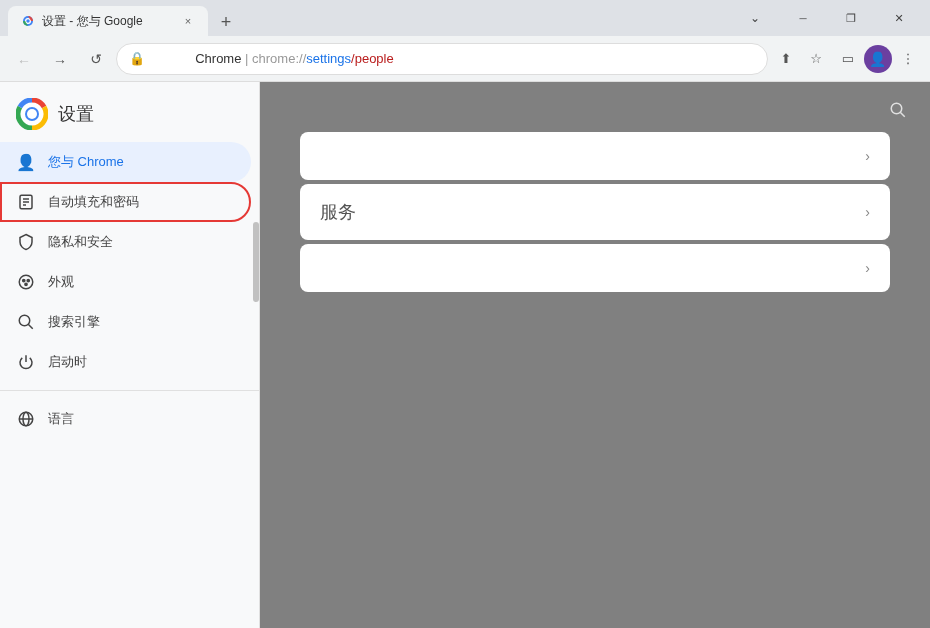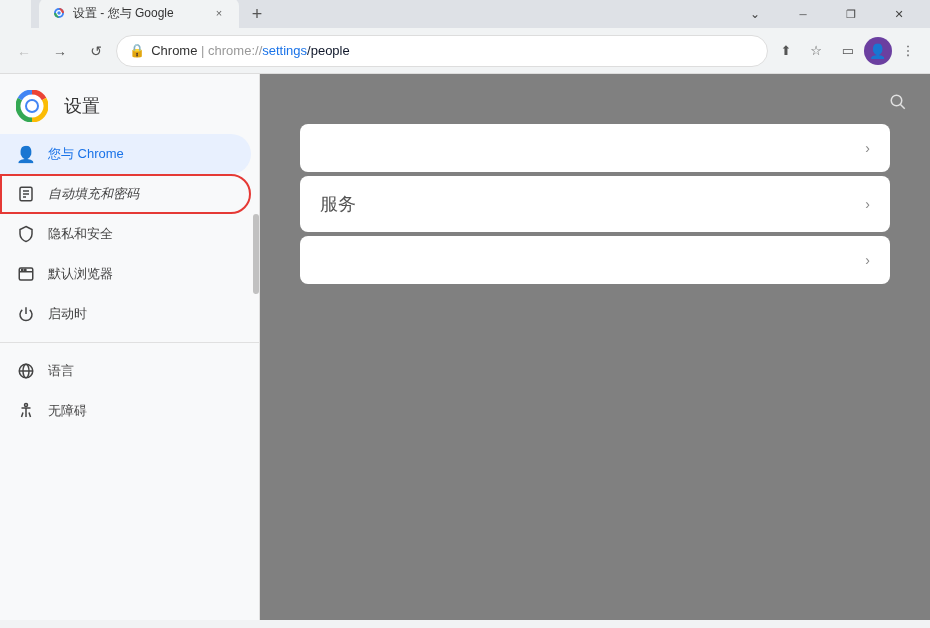--- a/index.html
+++ b/index.html
@@ -9,24 +9,23 @@
       font-family: 'Segoe UI', Arial, sans-serif;
       background: #f1f3f4;
       overflow: hidden;
     }
 
     
     .title-bar {
       display: flex;
       align-items: center;
       background: #dee1e6;
-      height: 28px;
+      height: 36px;
       padding: 0 8px;
       user-select: none;
-      margin-left: 31px;
     }
     .tab-area {
       display: flex;
       align-items: flex-end;
       flex: 1;
       height: 100%;
     }
     .tab-active {
       display: flex;
       align-items: center;
@@ -151,21 +150,21 @@
       overflow-y: auto;
       flex-shrink: 0;
       position: relative;
     }
     .sidebar::-webkit-scrollbar { width: 6px; }
     .sidebar::-webkit-scrollbar-thumb { background: #ccc; border-radius: 3px; }
 
     .settings-header {
       display: flex;
       align-items: center;
-      gap: 16px;
+      gap: 10px;
       padding: 16px 16px 12px 16px;
     }
     .settings-title {
       font-size: 18px;
       font-weight: 400;
       color: #333;
     }
 
     .sidebar-item {
       display: flex;
@@ -327,23 +326,23 @@
   </div>
   <div class="nav-btn" title="前进">
     <span>→</span>
   </div>
   <div class="nav-btn" title="重新加载">
     <span>↺</span>
   </div>
   <div class="address-input-wrap">
     <span class="lock-icon">🔒</span>
     <span class="address-text">
-      <span style="color:#333;">Chrome</span>
+      <span style="color:#333;margin-left:44px;">Chrome</span>
       <span style="color:#999;"> | </span>
-      <span style="color:#999;">chrome://</span><span class="chrome-blue">settings</span><span style="color:#0f172a;">/people</span>
+      <span style="color:#999;">chrome://</span><span class="chrome-blue">settings</span><span style="color:#b91c1c;">/people</span>
     </span>
   </div>
   <div class="address-actions">
     <div class="addr-btn">
       <span>⬆</span>
     </div>
     <div class="addr-btn">
       <span>☆</span>
     </div>
   </div>
@@ -381,21 +380,21 @@
         <circle cx="16" cy="16" r="5" fill="white"></circle>
       </svg>
       <span class="settings-title">设置</span>
     </div>
 
     <div class="sidebar-item active">
       <div class="sidebar-icon icon-person">👤</div>
       <span>您与 Chrome</span>
     </div>
 
-    <div class="sidebar-item highlighted" style="outline: 2px solid #e53935; outline-offset: -2px; font-style: italic;">
+    <div class="sidebar-item highlighted" style="outline: 2px solid #e53935; outline-offset: -2px;">
       <div class="sidebar-icon icon-autofill">
         <svg width="18" height="18" viewBox="0 0 24 24" fill="none" stroke="#444" stroke-width="2">
           <rect x="4" y="3" width="16" height="18" rx="2"></rect>
           <line x1="8" y1="8" x2="16" y2="8"></line>
           <line x1="8" y1="12" x2="16" y2="12"></line>
           <line x1="8" y1="16" x2="12" y2="16"></line>
         </svg>
       </div>
       <span>自动填充和密码</span>
     </div>
@@ -403,33 +402,42 @@
     <div class="sidebar-item">
       <div class="sidebar-icon icon-shield">
         <svg width="18" height="18" viewBox="0 0 24 24" fill="none" stroke="#444" stroke-width="2">
           <path d="M12 2 L20 6 L20 12 C20 17 16 21 12 22 C8 21 4 17 4 12 L4 6 Z"></path>
         </svg>
       </div>
       <span>隐私和安全</span>
     </div>
 
 
-
-
     <div class="sidebar-item">
-      <div class="sidebar-icon icon-browser">
-        <svg width="18" height="18" viewBox="0 0 24 24" fill="none" stroke="#444" stroke-width="2">
-          <rect x="3" y="4" width="18" height="16" rx="2"></rect>
-          <line x1="3" y1="9" x2="21" y2="9"></line>
-          <circle cx="7" cy="6.5" r="1" fill="#444"></circle>
-          <circle cx="11" cy="6.5" r="1" fill="#444"></circle>
-        </svg>
-      </div>
-      <span>默认浏览器</span>
-    </div>
+      <div class="sidebar-icon icon-palette">
+        <svg width="18" height="18" viewBox="0 0 24 24" fill="none" stroke="#444" stroke-width="2">
+          <circle cx="12" cy="12" r="9"></circle>
+          <circle cx="9" cy="10" r="1.5" fill="#444"></circle>
+          <circle cx="15" cy="10" r="1.5" fill="#444"></circle>
+          <circle cx="12" cy="15" r="1.5" fill="#444"></circle>
+        </svg>
+      </div>
+      <span>外观</span>
+    </div>
+
+    <div class="sidebar-item">
+      <div class="sidebar-icon icon-search-nav">
+        <svg width="18" height="18" viewBox="0 0 24 24" fill="none" stroke="#444" stroke-width="2">
+          <circle cx="10" cy="10" r="7"></circle>
+          <line x1="15" y1="15" x2="21" y2="21"></line>
+        </svg>
+      </div>
+      <span>搜索引擎</span>
+    </div>
+
 
     <div class="sidebar-item">
       <div class="sidebar-icon icon-power">
         <svg width="18" height="18" viewBox="0 0 24 24" fill="none" stroke="#444" stroke-width="2">
           <path d="M12 3 L12 12"></path>
           <path d="M7 6.5 A8 8 0 1 0 17 6.5"></path>
         </svg>
       </div>
       <span>启动时</span>
     </div>
@@ -441,30 +449,20 @@
         <svg width="18" height="18" viewBox="0 0 24 24" fill="none" stroke="#444" stroke-width="2">
           <circle cx="12" cy="12" r="9"></circle>
           <ellipse cx="12" cy="12" rx="4" ry="9"></ellipse>
           <line x1="3" y1="12" x2="21" y2="12"></line>
         </svg>
       </div>
       <span>语言</span>
     </div>
 
 
-    <div class="sidebar-item">
-      <div class="sidebar-icon icon-accessible">
-        <svg width="18" height="18" viewBox="0 0 24 24" fill="none" stroke="#444" stroke-width="2">
-          <circle cx="12" cy="4" r="2"></circle>
-          <path d="M6 8 L18 8 M12 8 L12 20"></path>
-          <path d="M8 14 L6 20 M16 14 L18 20"></path>
-        </svg>
-      </div>
-      <span>无障碍</span>
-    </div>
 
     <div class="sidebar-scroll-indicator">
       <div class="scroll-thumb"></div>
     </div>
   </div>
 
   <div class="content-area">
     <div class="search-icon-top">
       <svg width="18" height="18" viewBox="0 0 24 24" fill="none" stroke="#e0e0e0" stroke-width="2">
         <circle cx="10" cy="10" r="7"></circle>

